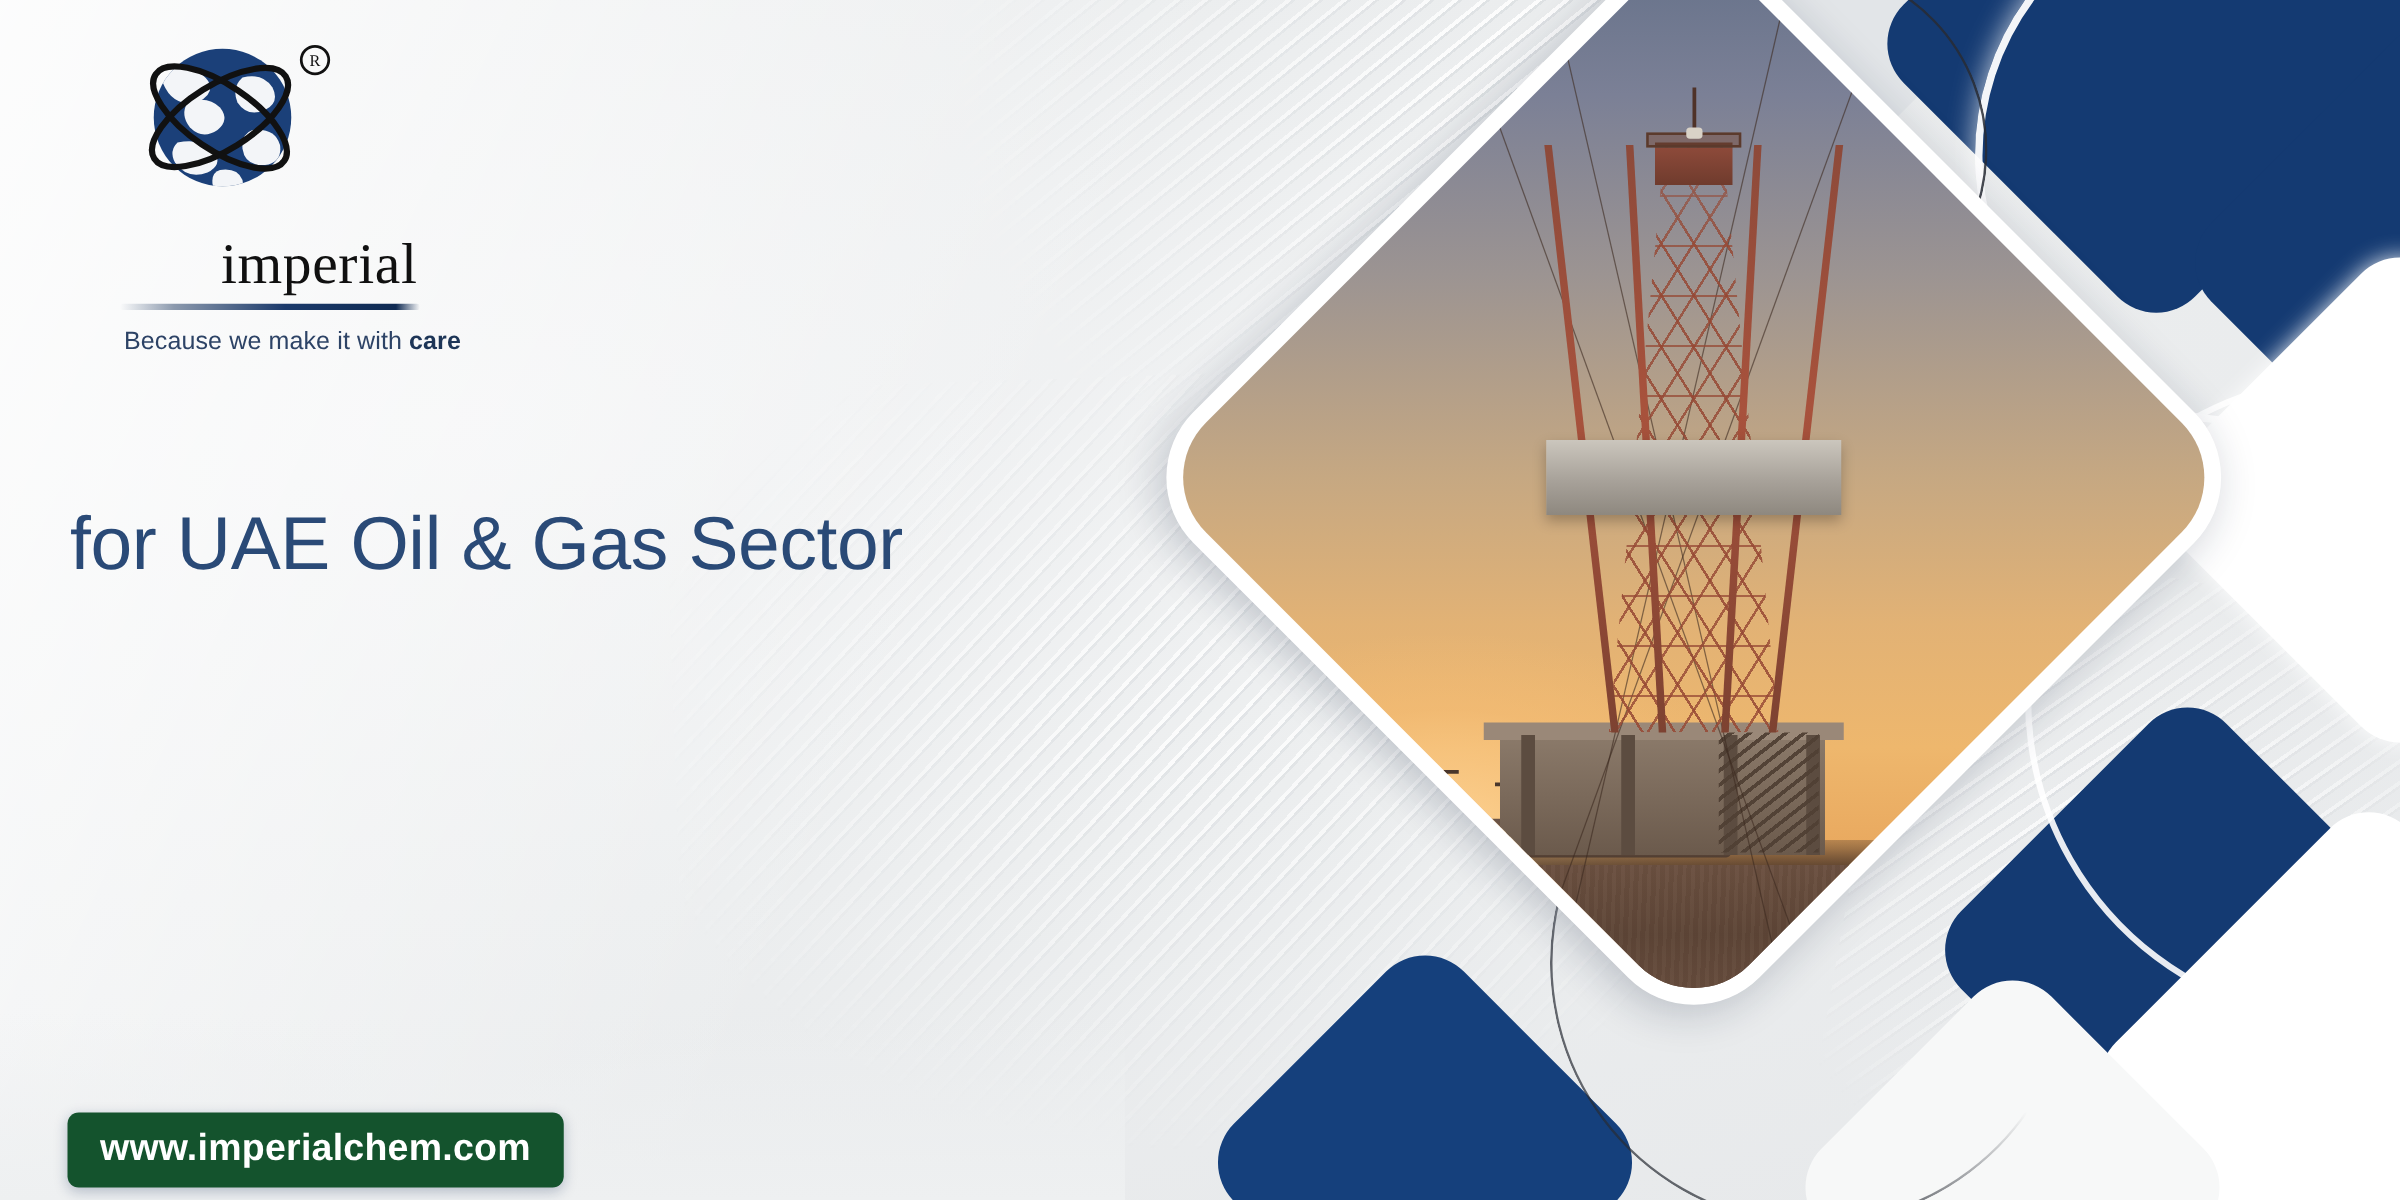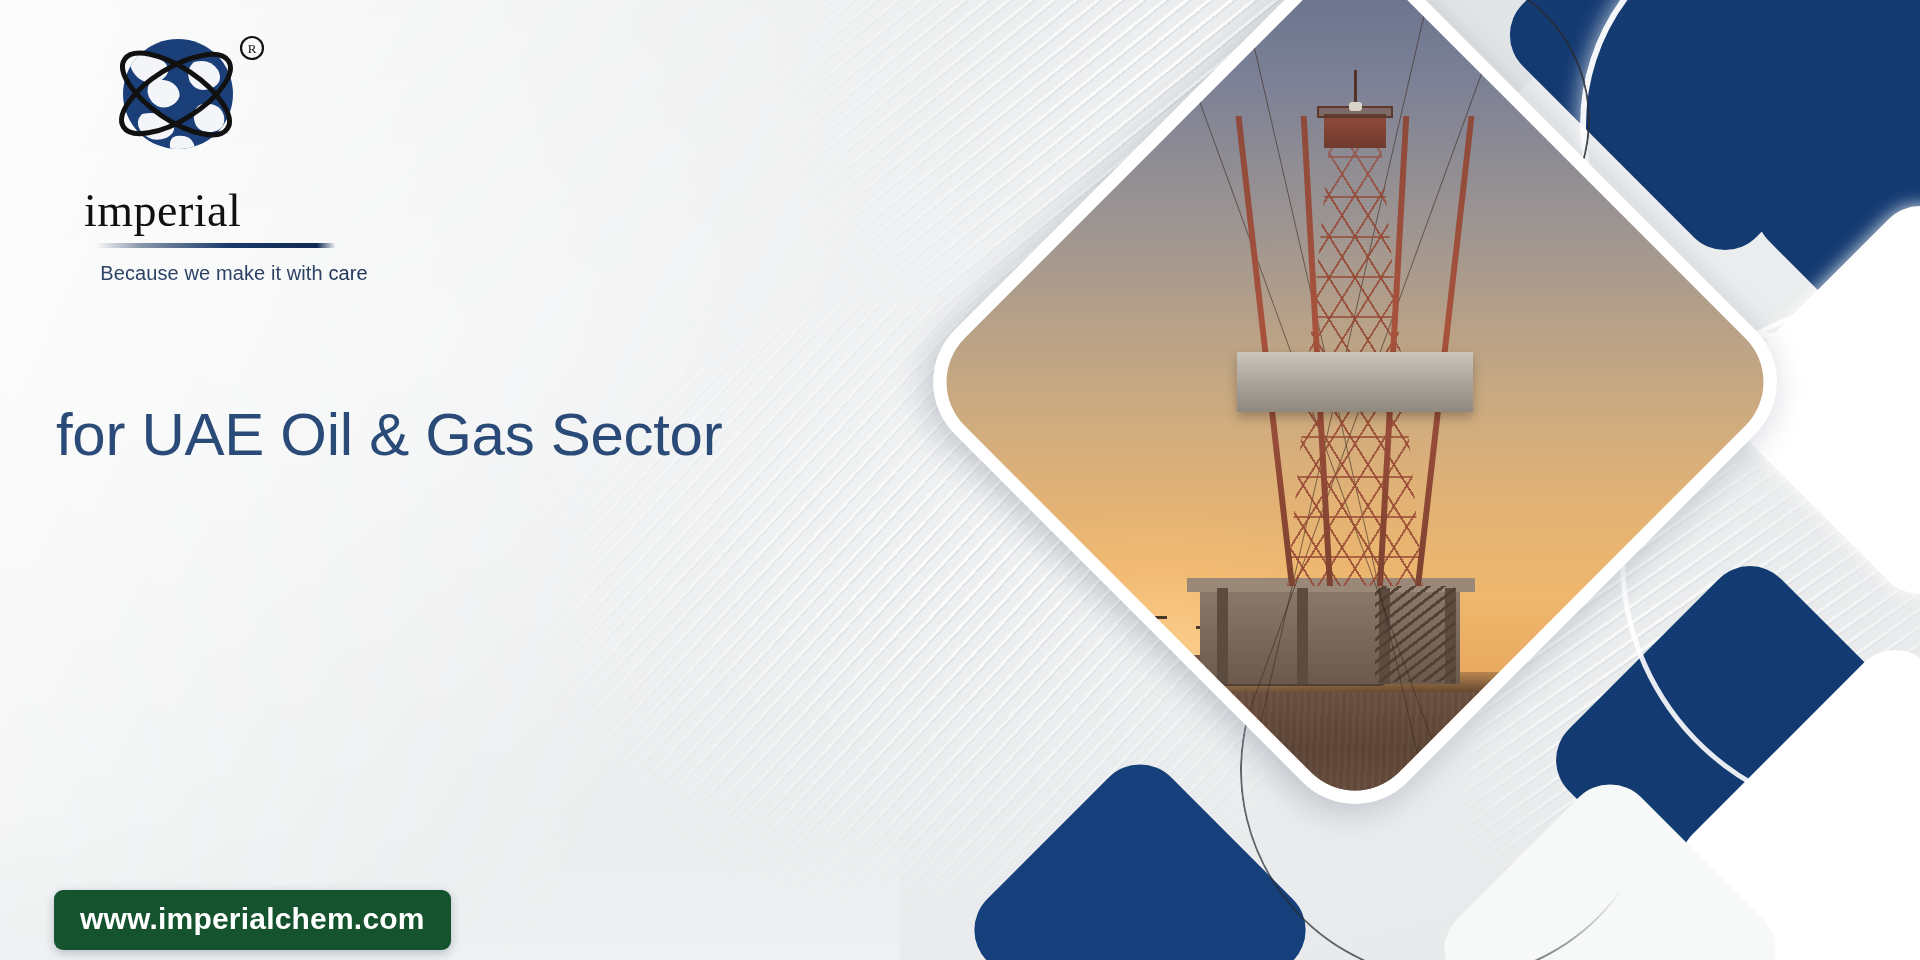--- a/index.html
+++ b/index.html
@@ -270,32 +270,32 @@
     background:rgba(60,42,32,.6);
     transform-origin:bottom center;
   }
 
   
   .logo-block { position:absolute; top:22px; left:84px; width:300px; }
   .logo-mark { position:relative; width:190px; height:160px; margin-left:6px; }
   .logo-word {
     font-family:"Liberation Serif", serif;
     font-size:46px; color:#101010; letter-spacing:.5px;
-    text-align:left; margin-top:2px; width:250px;
+    text-align:right; margin-top:2px; width:250px;
   }
   .logo-rule {
     width:240px; height:5px; margin:6px 0 0 12px;
     background:linear-gradient(to right, rgba(255,255,255,0) 0%, #8b99ad 18%, #1b3a6b 55%, #0f2a52 92%, rgba(255,255,255,.2) 100%);
     border-radius:3px;
   }
   .logo-tagline {
     margin-top:14px; width:300px; text-align:center;
     font-size:20px; color:#2d4366; letter-spacing:.1px; white-space:nowrap;
   }
-  .logo-tagline b { font-weight:400; color:#1d3557; }
+  .logo-tagline b { font-weight:700; color:#1d3557; }
 
   
   .headline {
     position:absolute; top:395px; left:56px; width:1000px;
   }
   .headline .l1, .headline .l2 {
     font-size:62px; font-weight:700; color:#1b3160;
     letter-spacing:-.5px; line-height:1.16;
   }
   .headline .l3 {

